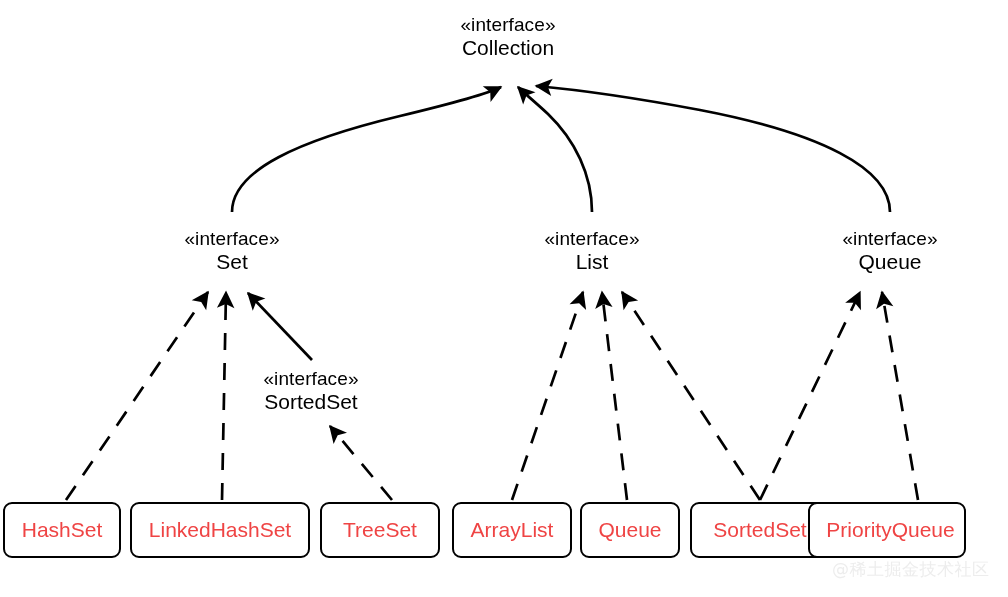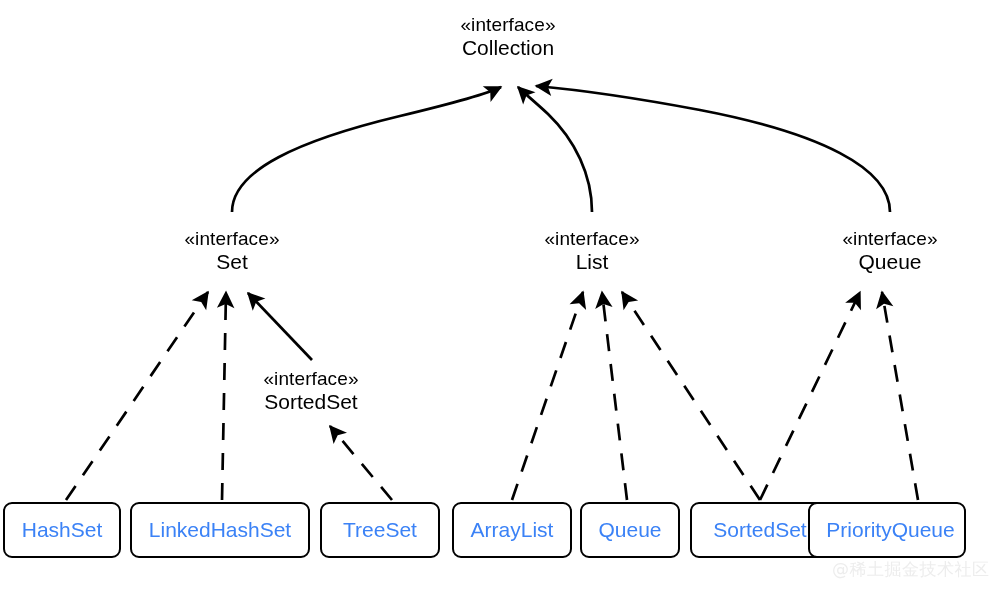--- a/index.html
+++ b/index.html
@@ -51,21 +51,21 @@
     border: 2.6px solid #000000;
     border-radius: 9px;
     background: #ffffff;
     display: flex;
     align-items: center;
     justify-content: center;
     user-select: none;
   }
   .class-box-label {
     font-size: 21px;
-    color: #3b82f6;
+    color: #ef4444;
     white-space: nowrap;
   }
   .watermark {
     position: absolute;
     user-select: none;
     white-space: nowrap;
   }
   #watermark-url {
     left: 664px;
     top: 565px;

